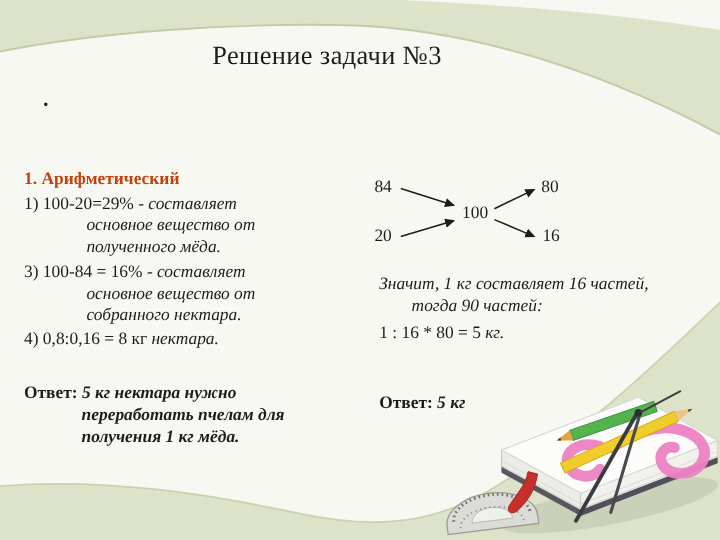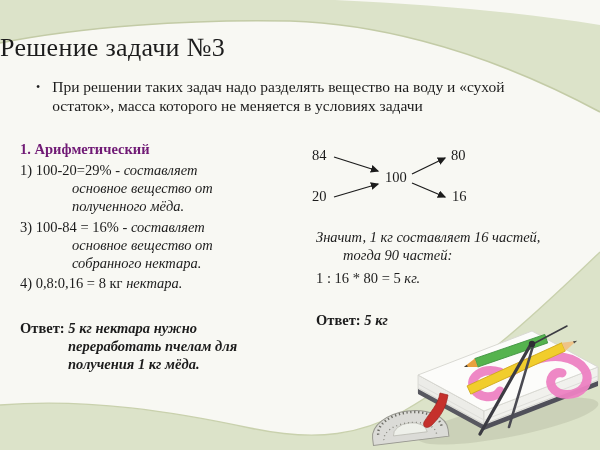--- a/index.html
+++ b/index.html
@@ -5,41 +5,41 @@
   html,body{margin:0;padding:0;}
   .slide{
     position:relative;width:600px;height:450px;overflow:hidden;
     background:#f8f8f3;color:#1c1c1c;
     font-family:"Liberation Serif","DejaVu Serif",serif;
   }
   .bg{position:absolute;left:0;top:0;width:600px;height:450px;}
   .layer{position:absolute;left:0;top:0;width:600px;height:450px;}
 
   .title{
-    position:absolute;top:33px;left:0;width:545px;
-    font-size:26px;letter-spacing:.3px;
+    position:absolute;top:33px;left:0;width:545px;text-align:center;
+    font-size:22px;letter-spacing:.3px;
   }
   .bullet-row{
     position:absolute;top:77px;left:36px;width:535px;
     display:flex;gap:12px;font-size:15.5px;line-height:19px;
   }
   .bullet-dot{font-size:12px;line-height:19px;padding-top:1px;}
   .preline{white-space:pre-line;}
 
   .cols{position:absolute;top:140px;left:20px;right:4px;display:flex;}
   .col-left{width:296px;flex:none;font-size:14.5px;line-height:18px;}
   .col-right{flex:1;font-size:14.5px;line-height:18px;}
 
-  .meth-heading{margin:0 0 3px 0;font-size:14.5px;font-weight:bold;color:#701a75;}
+  .meth-heading{margin:0 0 3px 0;font-size:14.5px;font-weight:bold;color:#c2410c;}
   .item{margin:0 0 2.5px 0;padding-left:52px;text-indent:-52px;}
   .it{font-style:italic;text-align:center;}
   .ans-left{margin:27px 0 0 0;font-weight:bold;padding-left:48px;text-indent:-48px;}
   .note{margin:9px 0 0 0;padding-left:27px;text-indent:-27px;font-style:italic;}
   .formula{margin:5px 0 4px 0;}
-  .ans-right{margin:24px 0 0 0;font-weight:bold;}
+  .ans-right{margin:40px 0 0 0;font-weight:bold;}
 
   .cross-svg{display:block;margin:5px 0 0 -6px;}
   .cross-svg text{font-family:"Liberation Serif","DejaVu Serif",serif;font-size:14.5px;fill:#1c1c1c;}
 
   .illu{position:absolute;left:360px;top:315px;width:240px;height:135px;}
 </style>
 </head>
 <body>
 
 <div class="slide">
@@ -51,22 +51,20 @@
     <path d="M0,450 L0,405 C90,398 175,412 250,428 C320,443 362,433 402,412 C480,368 550,300 600,252 L600,450 Z" fill="#dce3c9"></path>
     <path d="M0,405 C90,398 175,412 250,428 C320,443 362,433 402,412 C480,368 550,300 600,252" fill="none" stroke="#c9d1ad" stroke-width="1.4"></path>
   </svg>
 
   <div class="layer">
 
     <div class="title">Решение задачи №3</div>
 
     <div class="bullet-row">
       <span class="bullet-dot">•</span>
-      <p class="preline" style="margin:0">При решении таких задач надо разделять вещество на воду и «сухой
-остаток», масса которого не меняется в условиях задачи</p>
     </div>
 
     <div class="cols">
 
       <div class="col-left">
         <p class="meth-heading">1. Арифметический</p>
 
         <p class="item preline"><span>1) 100-20=29% - </span><span class="it">составляет
 основное вещество от
 полученного мёда.</span></p>

